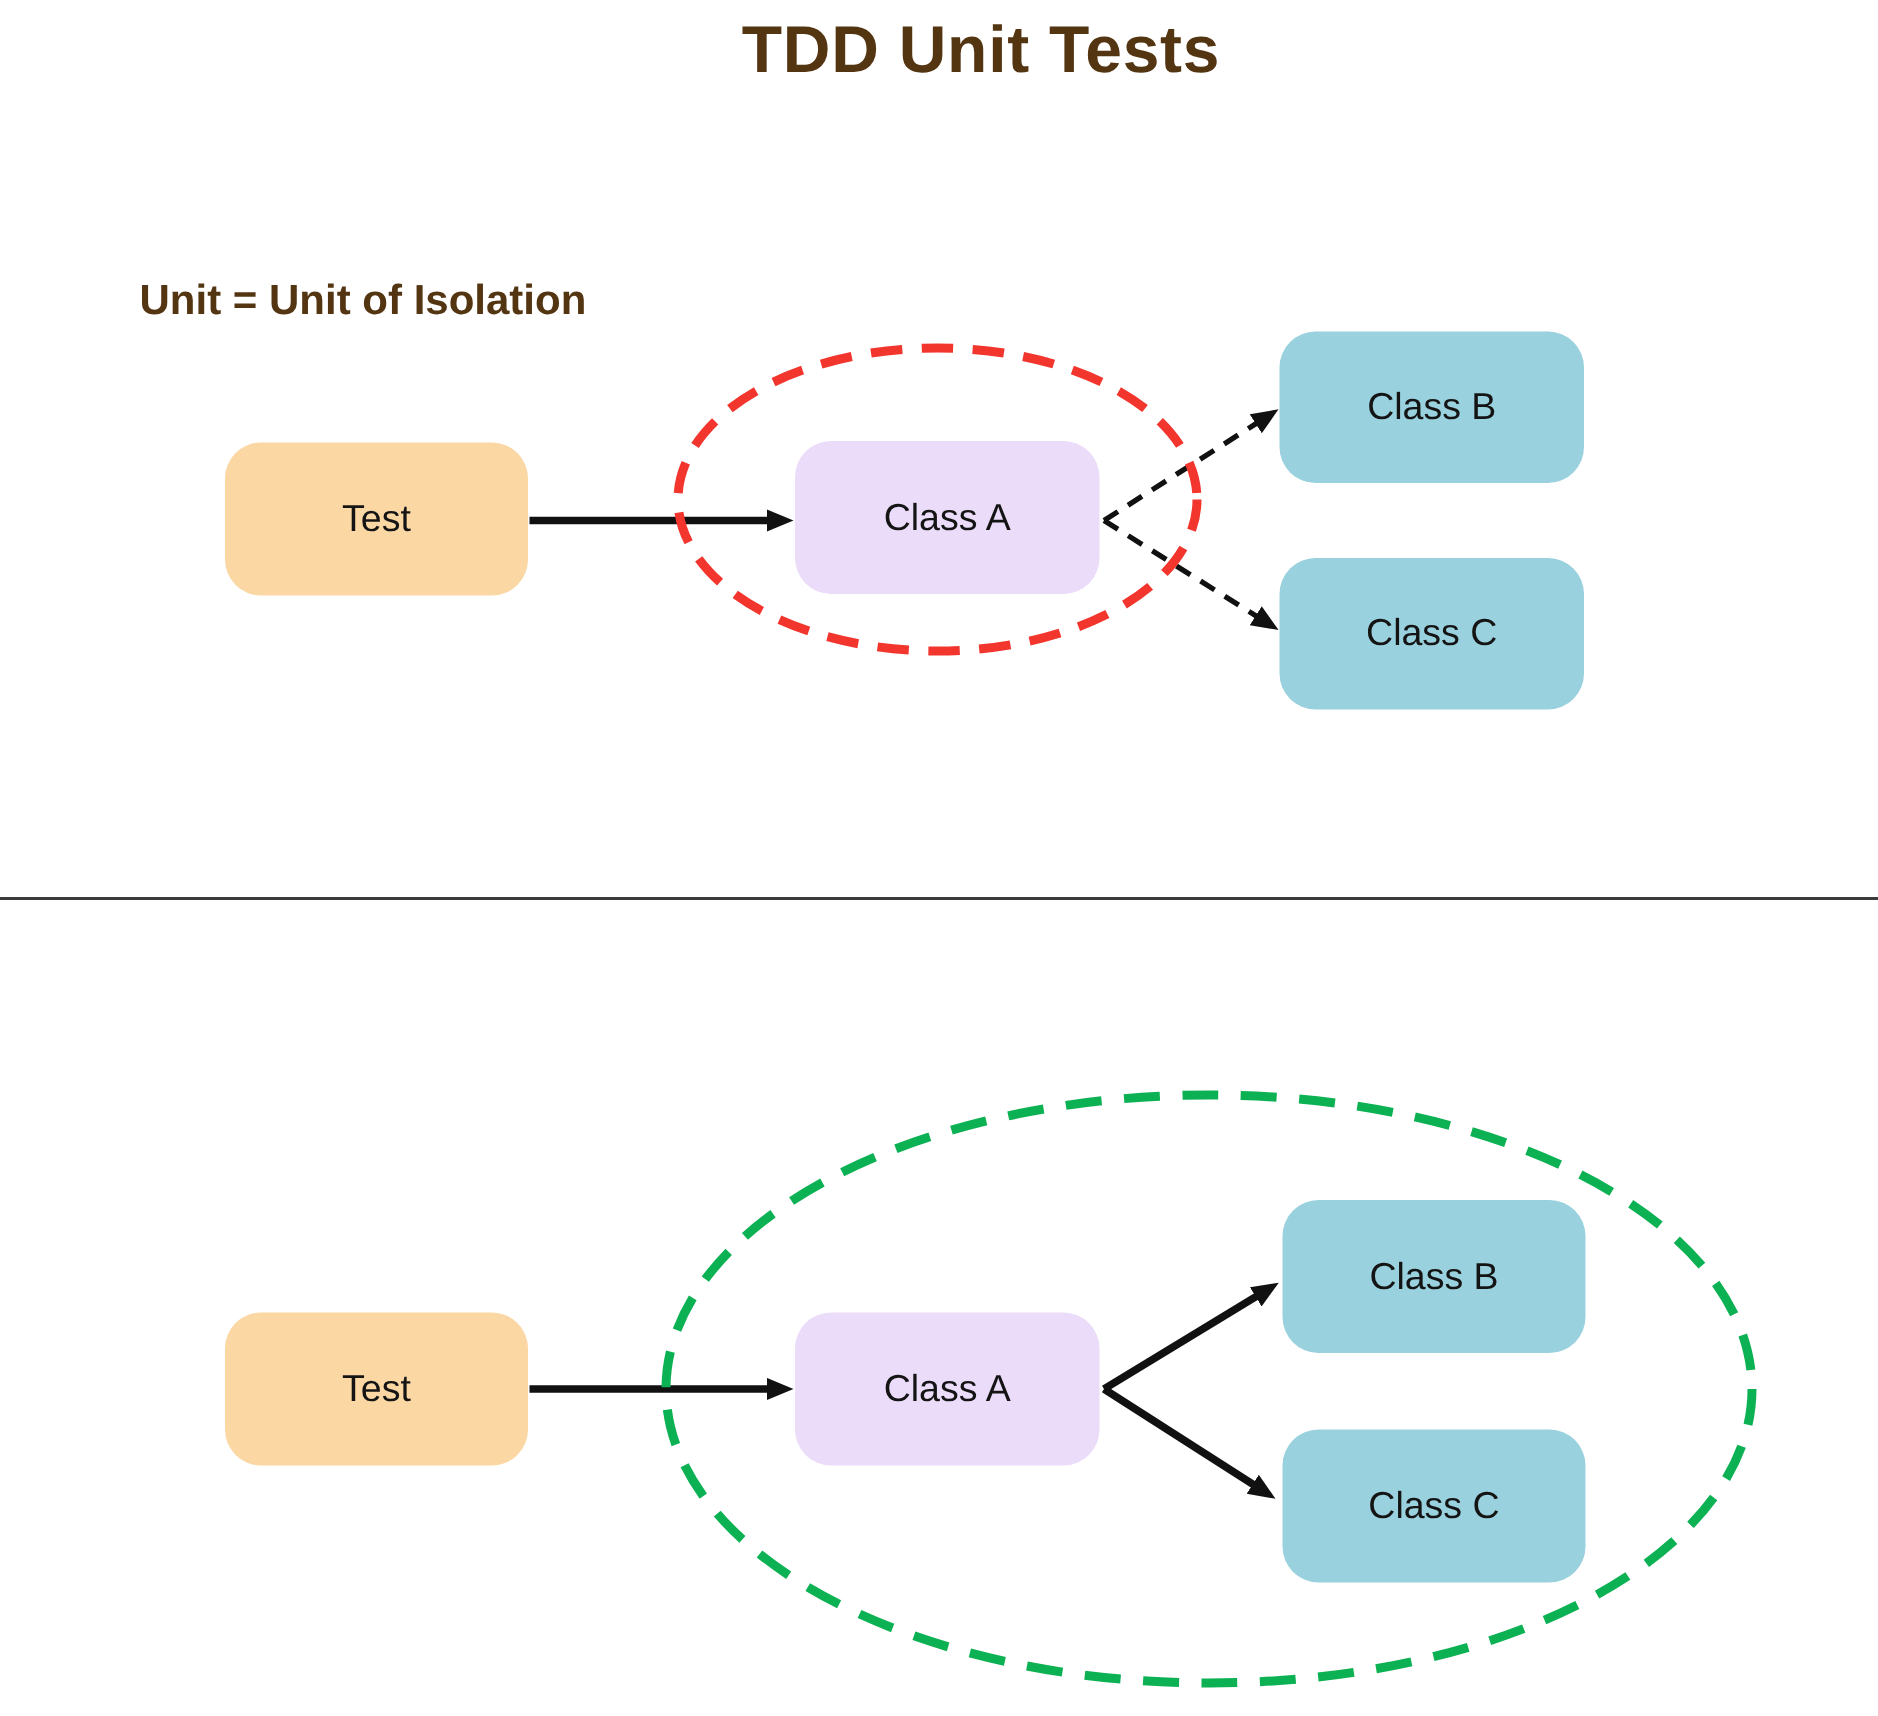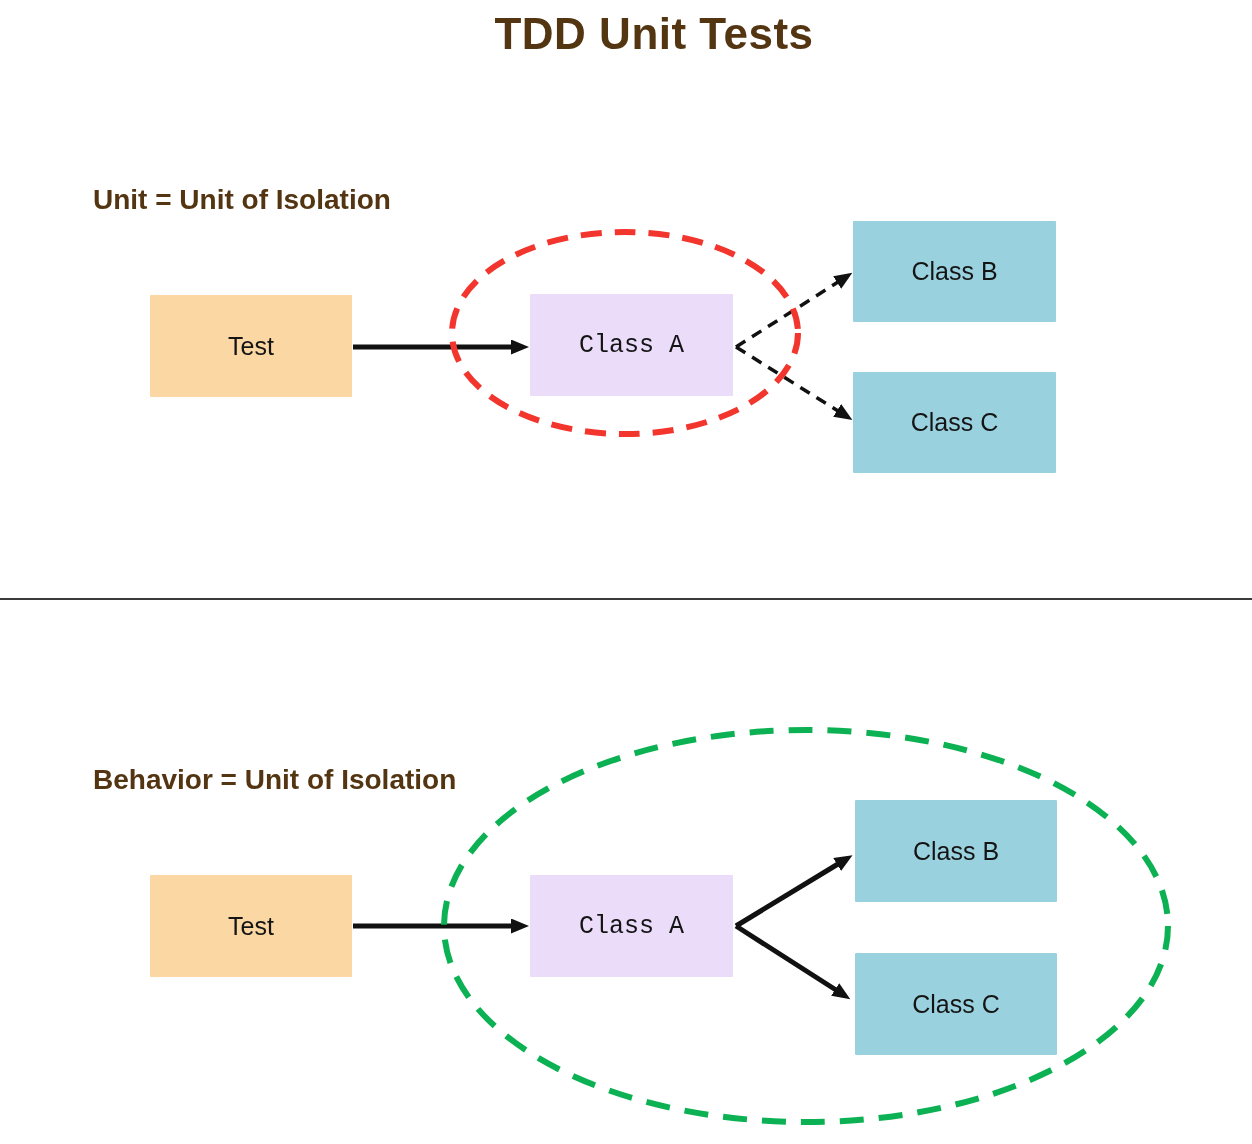--- a/index.html
+++ b/index.html
@@ -34,28 +34,28 @@
     font-size: 28px; font-weight: bold;
     color: var(--heading-text, #543512);
     z-index: 2;
     line-height: 32px;
   }
   #heading-class { left: 93px; top: 184px; }
   #heading-behavior { left: 93px; top: 764px; }
 
   .node {
     position: absolute;
-    border-radius: 1px;
+    border-radius: 24px;
     display: flex; align-items: center; justify-content: center;
     font-size: 25px;
     color: var(--node-text, #141414);
     z-index: 1;
   }
   .node-test   { background: var(--test-fill, #FAD7A3); text-align: right; }
-  .node-a      { background: var(--class-a-fill, #EBDCFA); font-family: Liberation Mono, monospace; }
+  .node-a      { background: var(--class-a-fill, #EBDCFA); }
   .node-bc     { background: var(--class-bc-fill, #9AD1DE); }
 
   
   #s1-test    { left: 150px; top: 295px; width: 202px; height: 102px; }
   #s1-class-a { left: 530px; top: 294px; width: 203px; height: 102px; }
   #s1-class-b { left: 853px; top: 221px; width: 203px; height: 101px; }
   #s1-class-c { left: 853px; top: 372px; width: 203px; height: 101px; }
 
   
   #s2-test    { left: 150px; top: 875px; width: 202px; height: 102px; }
@@ -130,21 +130,20 @@
   <div class="node node-a" id="s1-class-a">
     <span>Class A</span>
   </div>
   <div class="node node-bc" id="s1-class-b">
     <span>Class B</span>
   </div>
   <div class="node node-bc" id="s1-class-c">
     <span>Class C</span>
   </div>
 
-  <div class="section-heading" id="heading-behavior">Behavior = Unit of Isolation</div>
 
   <div class="node node-test" id="s2-test">
     <span>Test</span>
   </div>
   <div class="node node-a" id="s2-class-a">
     <span>Class A</span>
   </div>
   <div class="node node-bc" id="s2-class-b">
     <span>Class B</span>
   </div>

